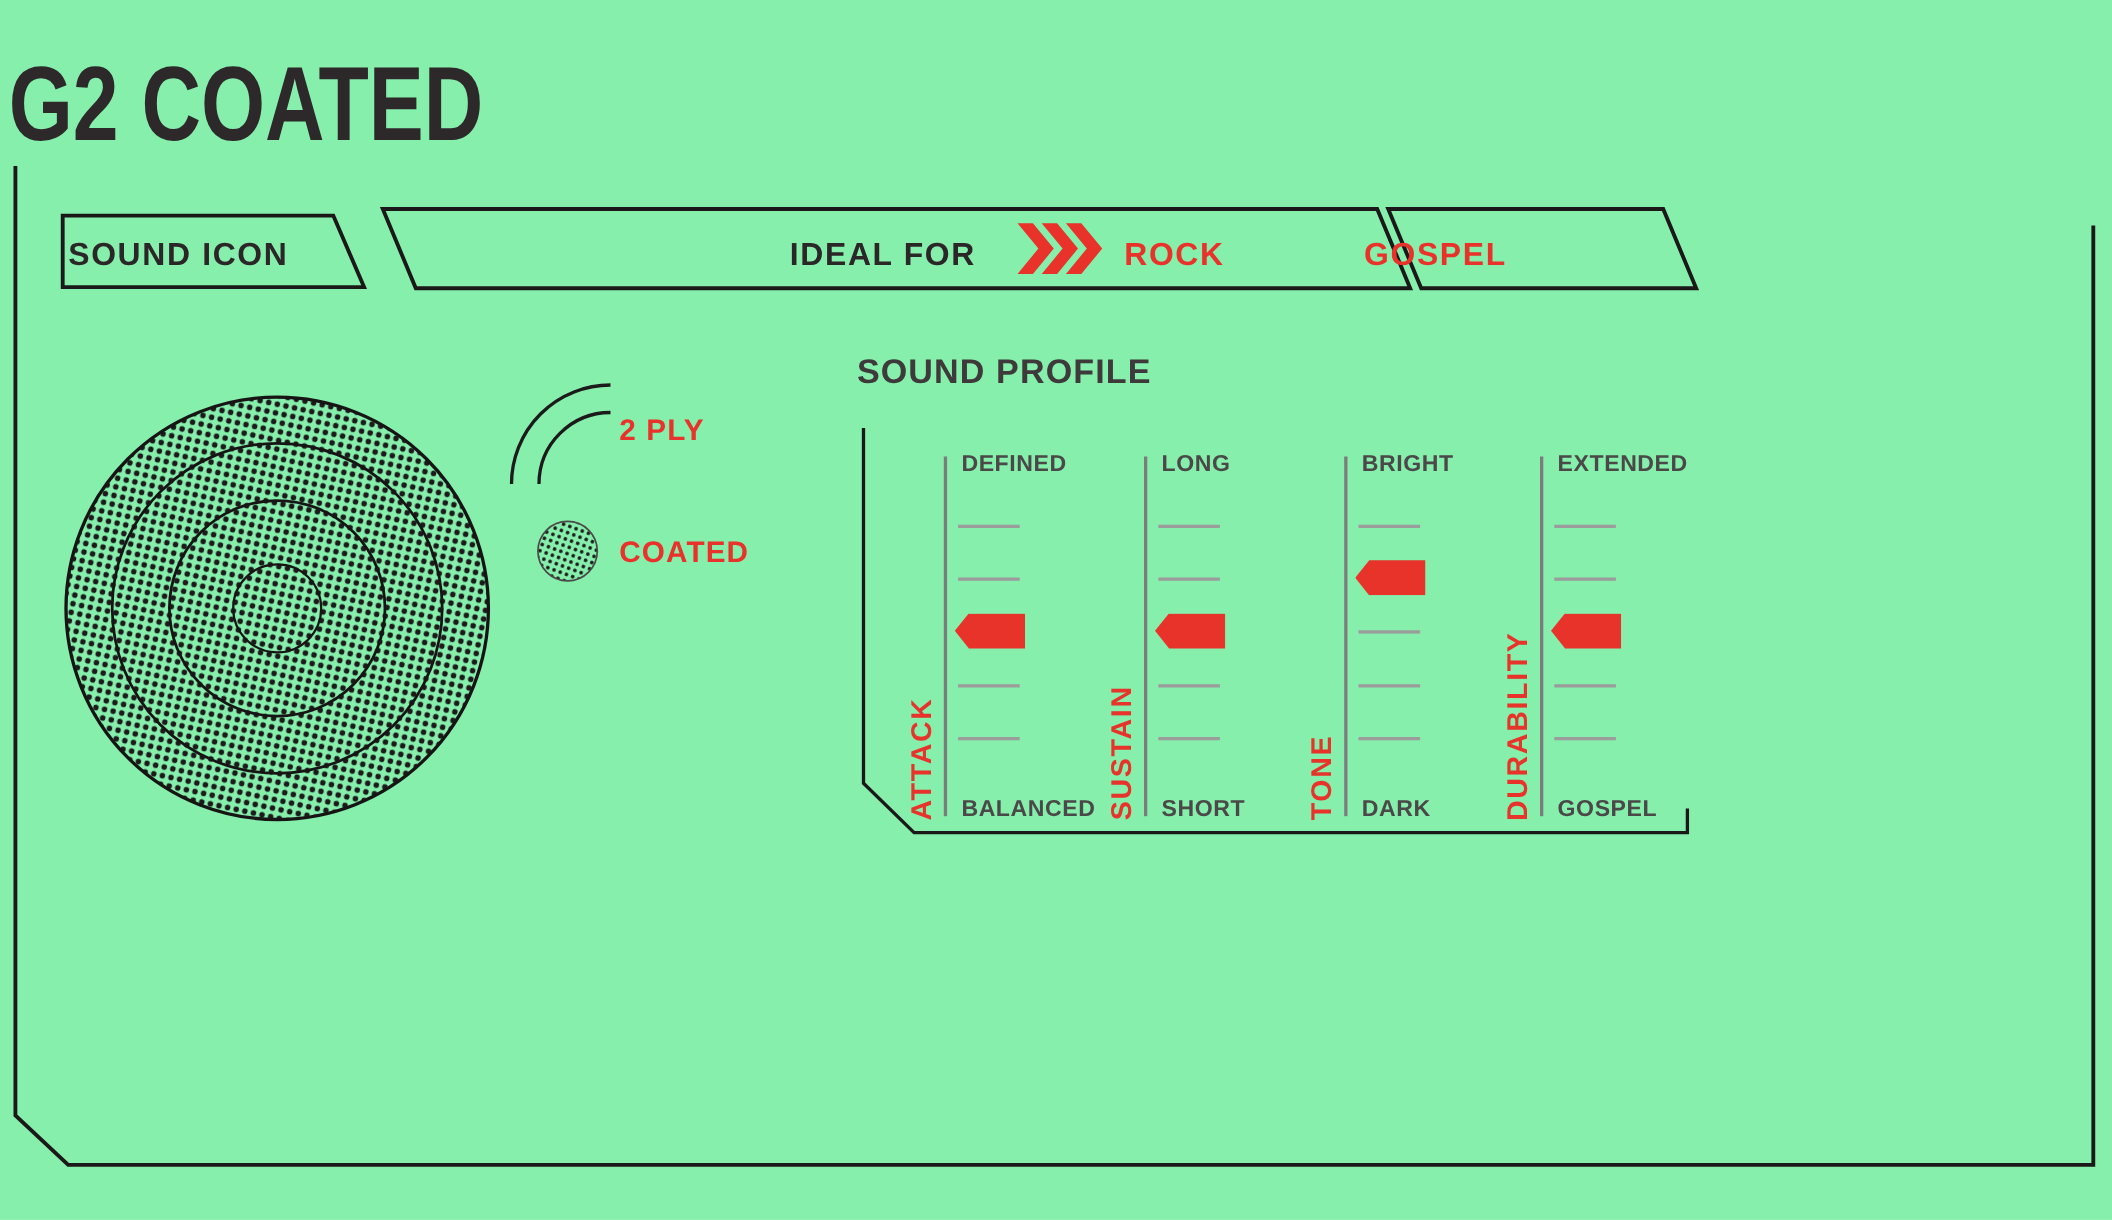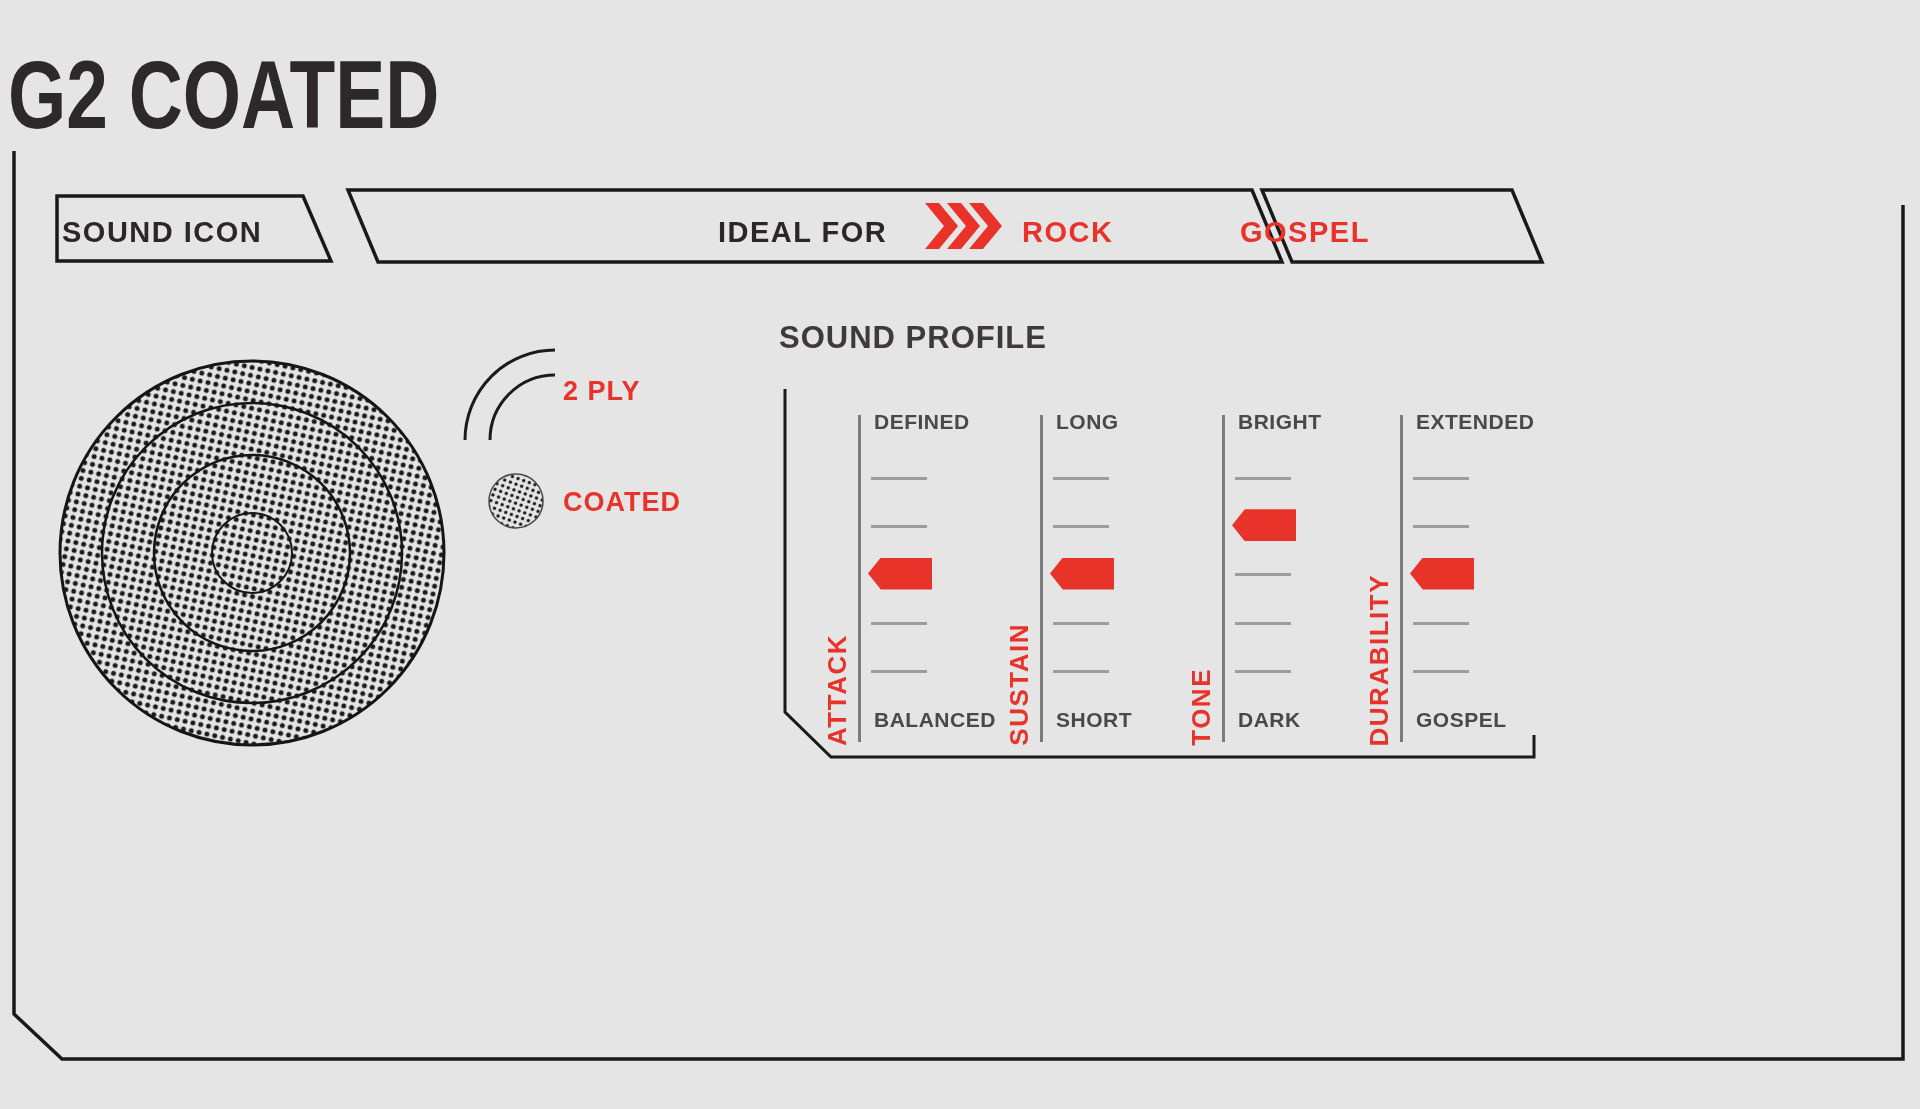--- a/index.html
+++ b/index.html
@@ -1,16 +1,16 @@
 <!DOCTYPE html>
 <html><head>
 <meta charset="utf-8">
 <style>
   html,body { margin:0; padding:0; background:#ffffff; font-family:"Liberation Sans", sans-serif; }
-  .stage { position:relative; width:1920px; height:1109px; background:#e5e5e5; overflow:hidden; }
+  .stage { position:relative; width:1920px; height:1109px; background:#86efac; overflow:hidden; }
   .frame-svg { position:absolute; left:0; top:0; width:1920px; height:1109px; }
 
   .title { position:absolute; left:8px; top:40px; margin:0; font-size:96px; font-weight:800;
            color:#2d292b; letter-spacing:0px; transform:scaleX(.78); transform-origin:left top;
            white-space:nowrap; }
 
   .hdr-label { position:absolute; top:210px; height:44px; line-height:44px; 
                font-size:29px; font-weight:700; letter-spacing:1.5px; color:#2b2728; white-space:nowrap; }
   .hdr-label.red { color:#e8322a; }
   .hdr-soundicon { left:62px;  width:248px; }
@@ -23,21 +23,21 @@
   .feat-ply    { left:563px; top:376px; }
   .feat-coated { left:563px; top:487px; }
 
   .sp-heading { position:absolute; left:779px; top:320px; font-size:31px; font-weight:700;
                 letter-spacing:1px; color:#3e3a3c; }
 
   .slider { position:absolute; top:405px; width:200px; height:345px; }
   .s-top, .s-bottom { position:absolute; left:76px; font-size:21px; font-weight:700;
                       color:#4a4848; letter-spacing:.5px; white-space:nowrap; }
   .s-top    { top:5px; }
-  .s-bottom { top:303px;text-align:center; }
+  .s-bottom { top:319px;text-align:center; }
   .s-track  { position:absolute; left:60px; top:10px; height:327px; width:80px;
               border-left:3px solid #7c7c7c; }
   .tick { position:absolute; left:10px; width:56px; height:0; border-top:3px solid #9c9c9c; }
   .tk1{top:62px} .tk2{top:110px} .tk3{top:158px} .tk4{top:207px} .tk5{top:255px}
   .s-marker { position:absolute; left:7px; width:64px; height:32px; background:#e8332b;
               clip-path:polygon(0 50%, 20% 0, 100% 0, 100% 100%, 20% 100%); }
   .s-name { position:absolute; left:24px; bottom:4px; writing-mode:vertical-rl;
             transform:rotate(180deg); font-size:26px; font-weight:700; letter-spacing:1.5px;
             color:#e8332b; white-space:nowrap; }
 </style>

